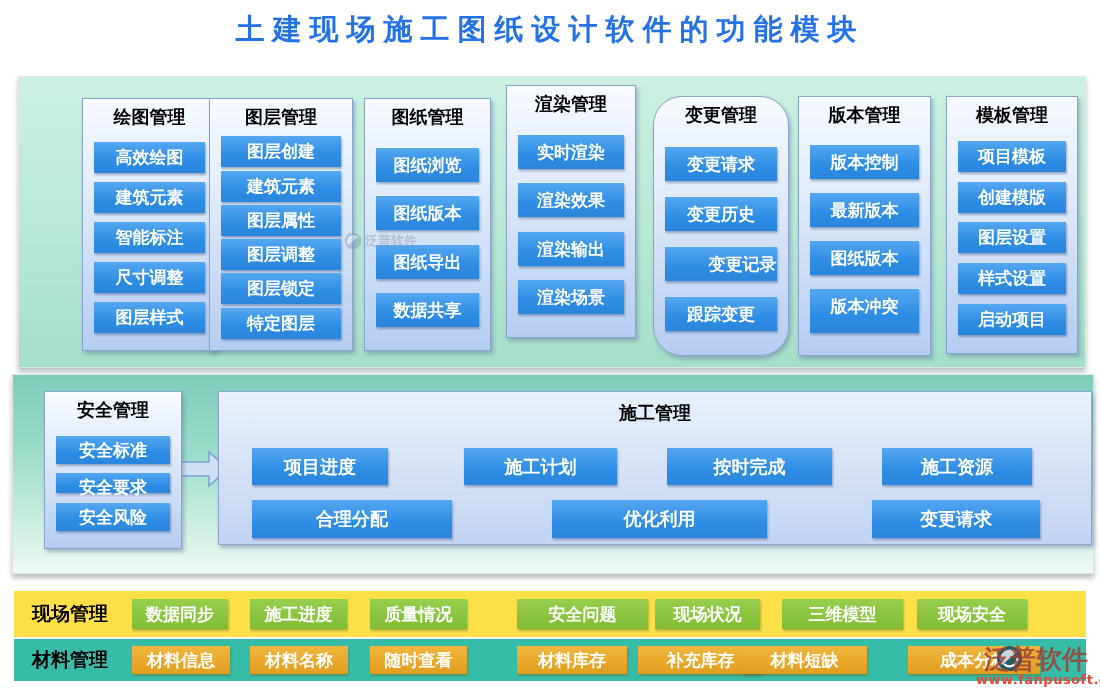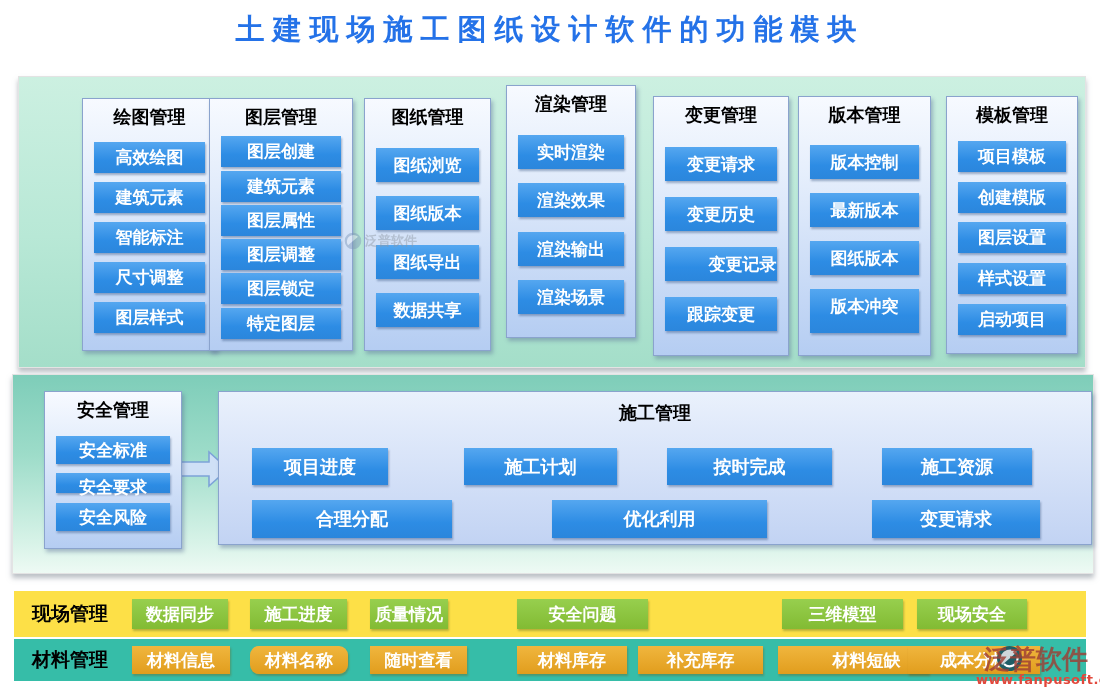--- a/index.html
+++ b/index.html
@@ -107,21 +107,21 @@
     </div>
     <div class="col" style="left: 487px; top: 8px; width: 130px; height: 253px;">
       <div class="col-header">渲染管理</div>
       <div class="col-items">
         <div class="btn-blue" style="height: 34px; line-height: 34px;">实时渲染</div>
         <div class="btn-blue" style="height: 34px; line-height: 34px;">渲染效果</div>
         <div class="btn-blue" style="height: 34px; line-height: 34px;">渲染输出</div>
         <div class="btn-blue" style="height: 34px; line-height: 34px;">渲染场景</div>
       </div>
     </div>
-    <div class="col" style="left: 634px; top: 19px; width: 136px; height: 260px;">
+    <div class="col" style="left: 634px; top: 19px; width: 136px; height: 260px; border-radius: 29px;">
       <div class="col-header">变更管理</div>
       <div class="col-items">
         <div class="btn-blue" style="height: 34px; line-height: 34px;">变更请求</div>
         <div class="btn-blue" style="height: 34px; line-height: 34px;">变更历史</div>
         <div class="btn-blue" style="height: 34px; line-height: 34px; padding-left: 43px;">变更记录</div>
         <div class="btn-blue" style="height: 34px; line-height: 34px;">跟踪变更</div>
       </div>
     </div>
     <div class="col" style="left: 779px; top: 19px; width: 133px; height: 260px;">
       <div class="col-header">版本管理</div>
@@ -175,33 +175,34 @@
         <div class="btn-blue cons-btn" style="left: 333px; top: 108px; width: 215px; height: 38px; line-height: 38px;">优化利用</div>
         <div class="btn-blue cons-btn" style="left: 653px; top: 108px; width: 168px; height: 38px; line-height: 38px;">变更请求</div>
       </div>
   </div>
 </div>
 
 <div class="band band-blue" id="band0">
   <div class="band-label">现场管理</div>
 <div class="btn-green" style="left: 118px; width: 96px;">数据同步</div>
     <div class="btn-green" style="left: 236px; width: 97px;">施工进度</div>
-    <div class="btn-green" style="left: 356px; width: 78px;">质量情况</div>
+    <div class="btn-green" style="left: 356px; width: 97px;">质量情况</div>
     <div class="btn-green" style="left: 503px; width: 131px;">安全问题</div>
+    <div class="btn-green" style="left: 641px; width: 105px;">现场状况</div>
     <div class="btn-green" style="left: 768px; width: 121px;">三维模型</div>
     <div class="btn-green" style="left: 903px; width: 110px;">现场安全</div>
   </div>
 <div class="band band-teal" id="band1">
   <div class="band-label">材料管理</div>
 <div class="btn-orange" style="left: 118px; width: 98px;">材料信息</div>
-    <div class="btn-orange" style="left: 236px; width: 98px; border-radius: 9px;">材料名称</div>
+    <div class="btn-orange" style="left: 236px; width: 98px;">材料名称</div>
     <div class="btn-orange" style="left: 356px; width: 97px;">随时查看</div>
     <div class="btn-orange" style="left: 503px; width: 110px;">材料库存</div>
     <div class="btn-orange" style="left: 624px; width: 125px;">补充库存</div>
-    <div class="btn-orange" style="left: 764px; width: 125px; padding-left: 26px;">材料短缺</div>
+    <div class="btn-orange" style="left: 728px; width: 125px;">材料短缺</div>
     <div class="btn-orange" style="left: 894px; width: 132px;">成本分析</div>
   </div>
 
 <div class="wm">
   <svg class="wm-logo" width="27" height="27" viewBox="0 0 27 27">
     <circle cx="13.5" cy="13.5" r="12.5" fill="#1f5e66"></circle>
     <path d="M6 20 A10 10 0 0 1 21 7 L13.5 13.5 Z" fill="#cfd6da"></path>
     <path d="M8 19 A8 8 0 0 0 21.5 12.5" stroke="#ffffff" stroke-width="2.2" fill="none"></path>
   </svg>
   <div class="wm-text">泛普软件</div>

